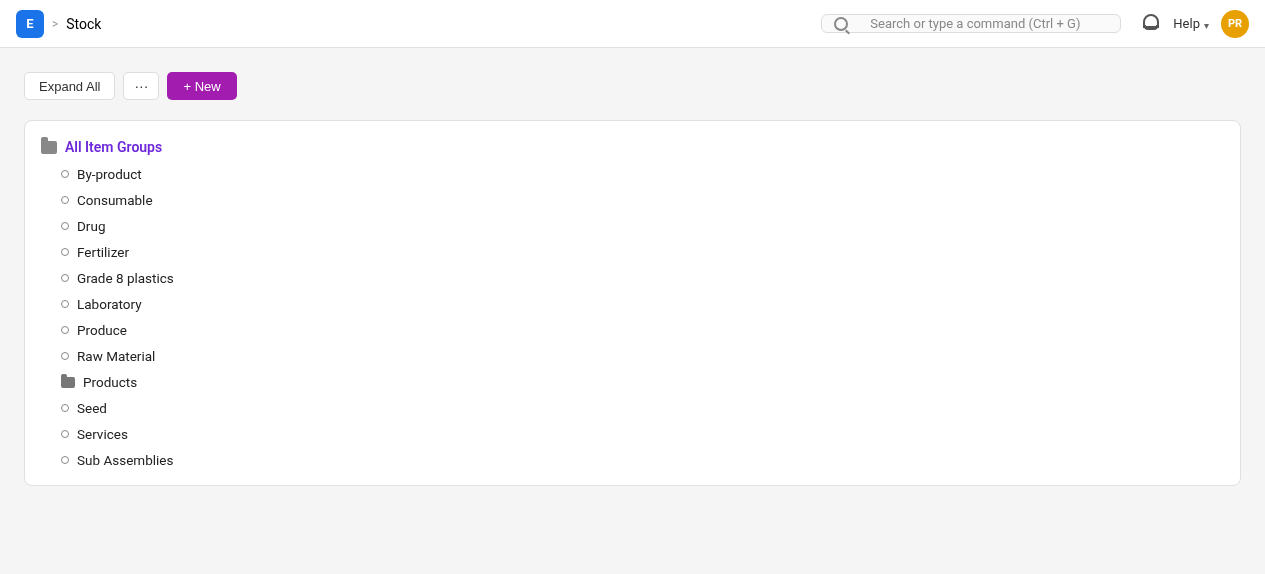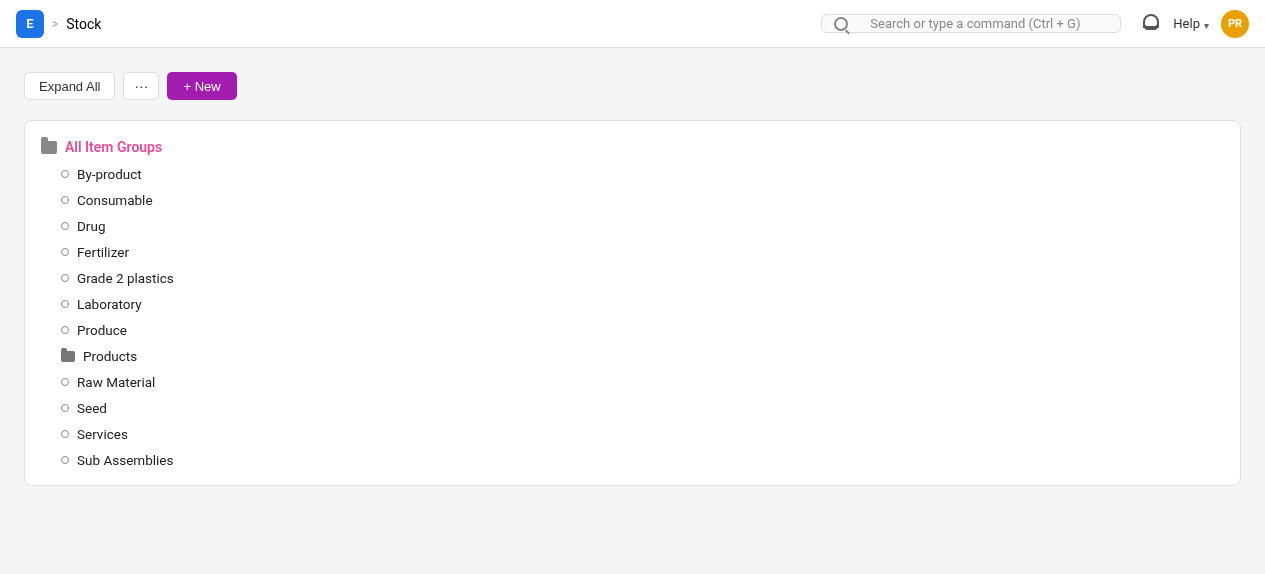--- a/index.html
+++ b/index.html
@@ -138,21 +138,21 @@
       background: #fff;
       border: 1px solid #e0e0e0;
       border-radius: 8px;
       padding: 12px 0;
     }
     .tree-root {
       padding: 6px 16px;
       display: flex; align-items: center; gap: 8px;
       font-weight: 600;
       font-size: 14px;
-      color: #ec4899;
+      color: #6d28d9;
     }
     .folder-icon-root {
       width: 16px; height: 13px;
       background: #888;
       border-radius: 0 2px 2px 2px;
       position: relative;
       flex-shrink: 0;
     }
     .folder-icon-root::before {
       content: '';
@@ -248,40 +248,40 @@
         <div class="tree-item">
           <div class="circle-icon"></div>
           <span>Drug</span>
         </div>
         <div class="tree-item">
           <div class="circle-icon"></div>
           <span>Fertilizer</span>
         </div>
         <div class="tree-item">
           <div class="circle-icon"></div>
-          <span>Grade 2 plastics</span>
+          <span>Grade 8 plastics</span>
         </div>
         <div class="tree-item">
           <div class="circle-icon"></div>
           <span>Laboratory</span>
         </div>
         <div class="tree-item">
           <div class="circle-icon"></div>
           <span>Produce</span>
+        </div>
+        <div class="tree-item">
+          <div class="circle-icon"></div>
+          <span>Raw Material</span>
         </div>
         <div class="tree-item">
           <div class="folder-icon-small"></div>
           <span>Products</span>
         </div>
         <div class="tree-item">
           <div class="circle-icon"></div>
-          <span>Raw Material</span>
-        </div>
-        <div class="tree-item">
-          <div class="circle-icon"></div>
           <span>Seed</span>
         </div>
         <div class="tree-item">
           <div class="circle-icon"></div>
           <span>Services</span>
         </div>
         <div class="tree-item">
           <div class="circle-icon"></div>
           <span>Sub Assemblies</span>
         </div>

